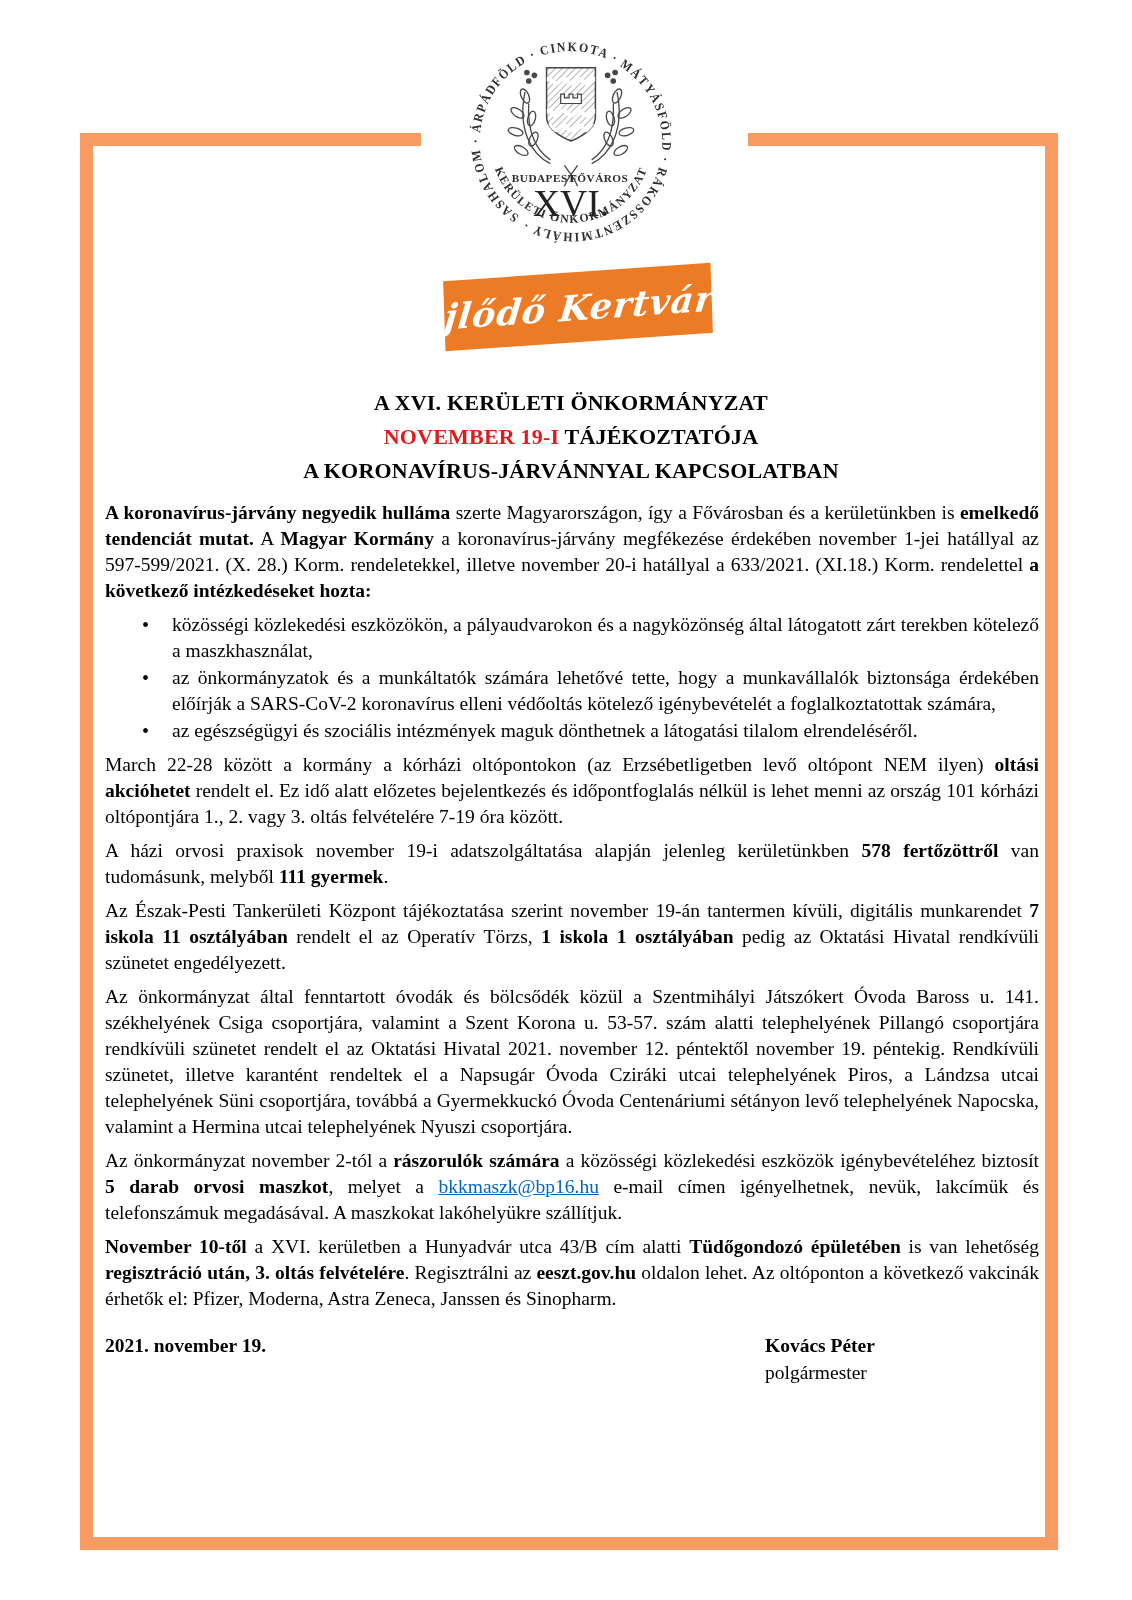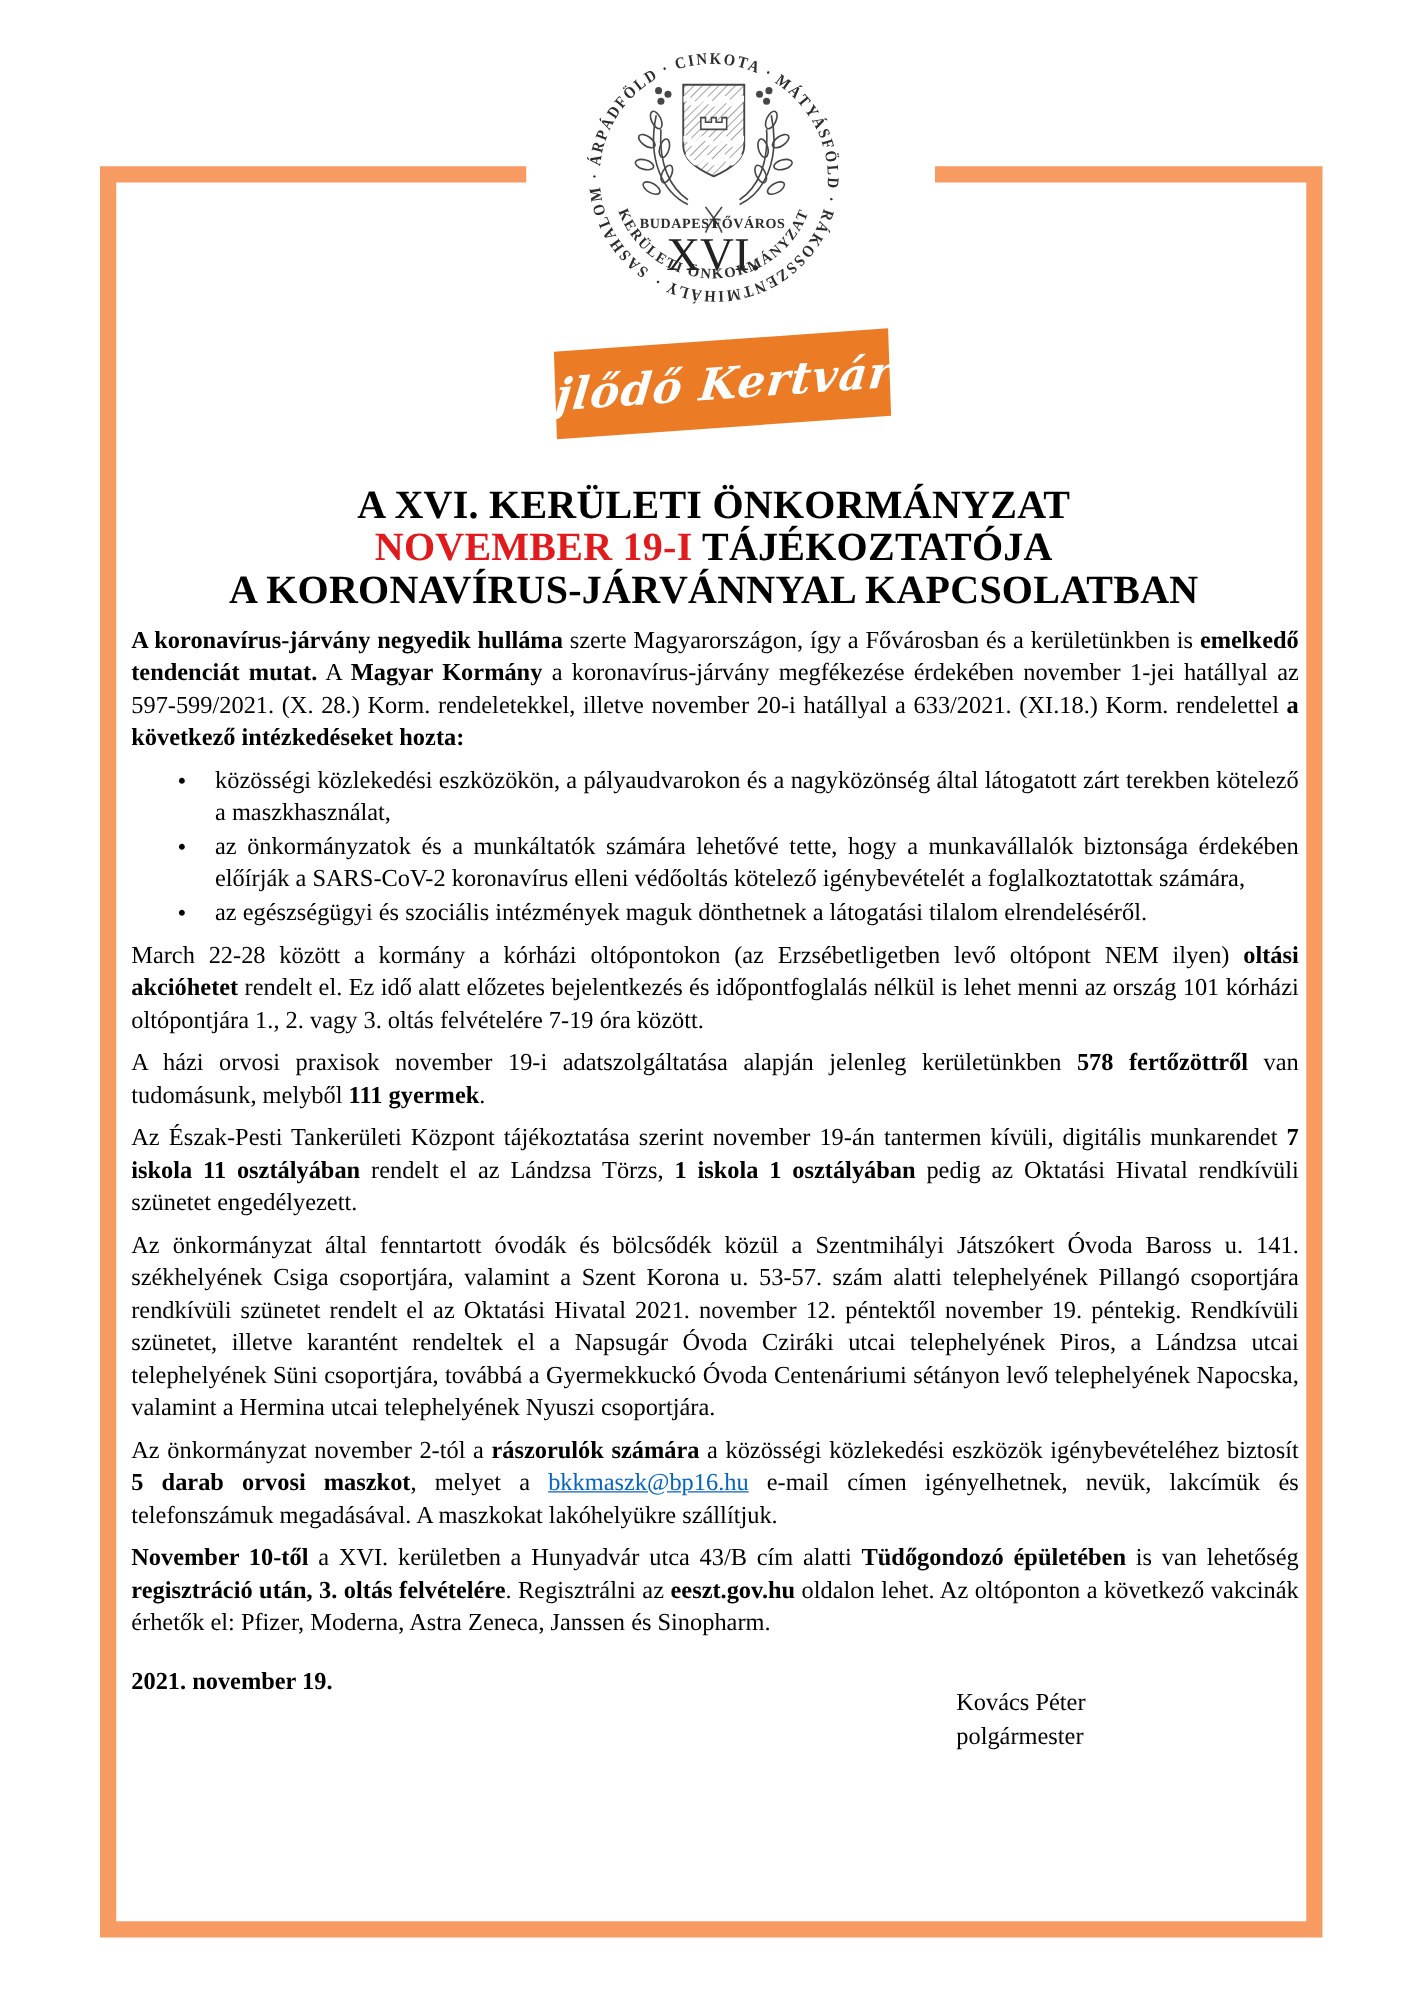--- a/index.html
+++ b/index.html
@@ -29,36 +29,36 @@
     position:absolute;left:444px;top:272px;width:268px;height:70px;background:#EC7B26;
     transform:rotate(-4deg) skewX(-2deg);display:flex;align-items:center;justify-content:center;
   }
   .banner span{
     color:#fff;font-family:"DejaVu Serif",serif;font-style:italic;font-weight:700;
     font-size:35px;transform:skewX(-8deg);white-space:nowrap;letter-spacing:1px;
   }
   
   .title{
     position:absolute;left:104px;top:386px;width:934px;text-align:center;
-    font-weight:700;font-size:32px;line-height:34px;letter-spacing:.2px;
+    font-weight:700;font-size:22px;line-height:34px;letter-spacing:.2px;
   }
   .red{color:#E01A1D;}
   
   .content{position:absolute;left:105px;top:500px;width:934px;font-size:19.5px;line-height:26px;}
   .content p{margin:0 0 8px 0;text-align:justify;}
   .b{font-weight:700;}
   a.link{color:#0563C1;text-decoration:underline;cursor:pointer;}
   ul.bullets{margin:2px 0 8px 0;padding-left:67px;list-style:none;}
   ul.bullets li{text-align:justify;margin-bottom:1px;position:relative;}
   ul.bullets li::before{content:"\2022";position:absolute;left:-30px;font-size:20px;}
   
   .footer{display:flex;margin-top:20px;font-size:19.5px;line-height:27px;}
   .footer .date{font-weight:700;}
   .footer .sign{margin-left:auto;width:274px;text-align:left;}
-  .footer .name{font-weight:400;margin-top:17px;}
+  .footer .name{font-weight:700;}
 </style>
 </head>
 <body>
 
 <div class="frame"></div>
 <div class="frame-gap"></div>
 
 <div class="logo">
   <svg viewBox="0 0 230 230" xmlns="http://www.w3.org/2000/svg">
     <defs>
@@ -117,21 +117,21 @@
 
 <div class="content">
   <p><span class="b">A koronavírus-járvány negyedik hulláma</span><span> szerte Magyarországon, így a Fővárosban és a kerületünkben is </span><span class="b">emelkedő tendenciát mutat.</span><span> A </span><span class="b">Magyar Kormány</span><span> a koronavírus-járvány megfékezése érdekében november 1-jei hatállyal az 597-599/2021. (X. 28.) Korm. rendeletekkel, illetve november 20-i hatállyal a 633/2021. (XI.18.) Korm. rendelettel </span><span class="b">a következő intézkedéseket hozta:</span></p>
   <ul class="bullets">
     <li>közösségi közlekedési eszközökön, a pályaudvarokon és a nagyközönség által látogatott zárt terekben kötelező a maszkhasználat,</li>
     <li>az önkormányzatok és a munkáltatók számára lehetővé tette, hogy a munkavállalók biztonsága érdekében előírják a SARS-CoV-2 koronavírus elleni védőoltás kötelező igénybevételét a foglalkoztatottak számára,</li>
     <li>az egészségügyi és szociális intézmények maguk dönthetnek a látogatási tilalom elrendeléséről.</li>
   </ul>
   <p><span>March 22-28 között a kormány a kórházi oltópontokon (az Erzsébetligetben levő oltópont NEM ilyen) </span><span class="b">oltási akcióhetet</span><span> rendelt el. Ez idő alatt előzetes bejelentkezés és időpontfoglalás nélkül is lehet menni az ország 101 kórházi oltópontjára 1., 2. vagy 3. oltás felvételére 7-19 óra között.</span></p>
   <p><span>A házi orvosi praxisok november 19-i adatszolgáltatása alapján jelenleg kerületünkben </span><span class="b">578 fertőzöttről</span><span> van tudomásunk, melyből </span><span class="b">111 gyermek</span><span>.</span></p>
-  <p><span>Az Észak-Pesti Tankerületi Központ tájékoztatása szerint november 19-án tantermen kívüli, digitális munkarendet </span><span class="b">7 iskola 11 osztályában</span><span> rendelt el az Lándzsa Törzs, </span><span class="b">1 iskola 1 osztályában</span><span> pedig az Oktatási Hivatal rendkívüli szünetet engedélyezett.</span></p>
+  <p><span>Az Észak-Pesti Tankerületi Központ tájékoztatása szerint november 19-án tantermen kívüli, digitális munkarendet </span><span class="b">7 iskola 11 osztályában</span><span> rendelt el az Operatív Törzs, </span><span class="b">1 iskola 1 osztályában</span><span> pedig az Oktatási Hivatal rendkívüli szünetet engedélyezett.</span></p>
   <p><span>Az önkormányzat által fenntartott óvodák és bölcsődék közül a Szentmihályi Játszókert Óvoda Baross u. 141. székhelyének Csiga csoportjára, valamint a Szent Korona u. 53-57. szám alatti telephelyének Pillangó csoportjára rendkívüli szünetet rendelt el az Oktatási Hivatal 2021. november 12. péntektől november 19. péntekig. Rendkívüli szünetet, illetve karantént rendeltek el a Napsugár Óvoda Cziráki utcai telephelyének Piros, a Lándzsa utcai telephelyének Süni csoportjára, továbbá a Gyermekkuckó Óvoda Centenáriumi sétányon levő telephelyének Napocska, valamint a Hermina utcai telephelyének Nyuszi csoportjára.</span></p>
   <p><span>Az önkormányzat november 2-tól a </span><span class="b">rászorulók számára</span><span> a közösségi közlekedési eszközök igénybevételéhez biztosít </span><span class="b">5 darab orvosi maszkot</span><span>, melyet a </span><a class="link" href="#">bkkmaszk@bp16.hu</a><span> e-mail címen igényelhetnek, nevük, lakcímük és telefonszámuk megadásával. A maszkokat lakóhelyükre szállítjuk.</span></p>
   <p><span class="b">November 10-től</span><span> a XVI. kerületben a Hunyadvár utca 43/B cím alatti </span><span class="b">Tüdőgondozó épületében</span><span> is van lehetőség </span><span class="b">regisztráció után, 3. oltás felvételére</span><span>. Regisztrálni az </span><span class="b">eeszt.gov.hu</span><span> oldalon lehet. Az oltóponton a következő vakcinák érhetők el: Pfizer, Moderna, Astra Zeneca, Janssen és Sinopharm.</span></p>
 
   <div class="footer">
     <div class="date">2021. november 19.</div>
     <div class="sign">
       <div class="name">Kovács Péter</div>
       <div>polgármester</div>
     </div>

